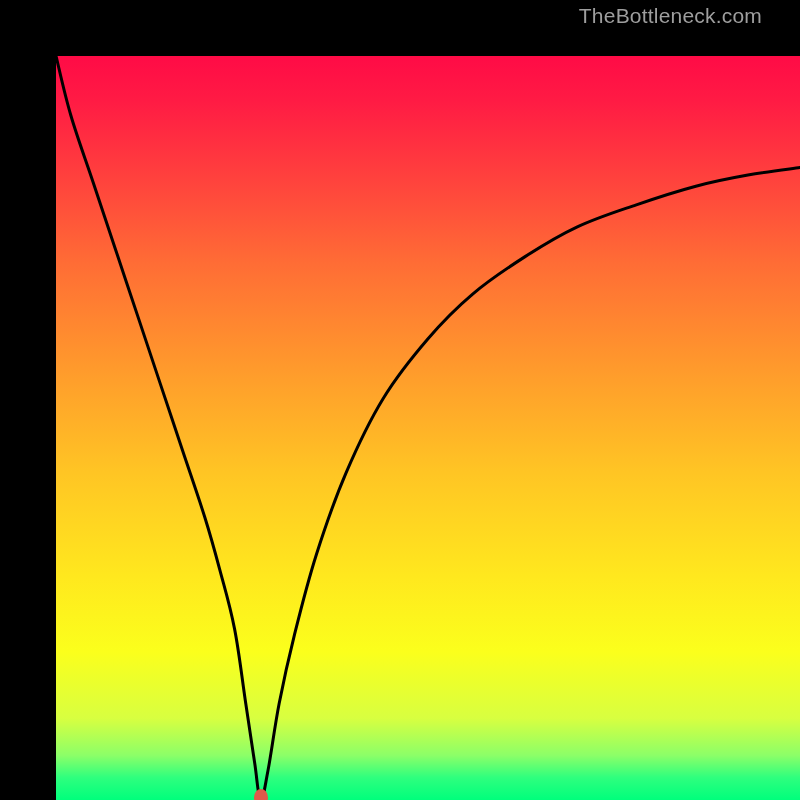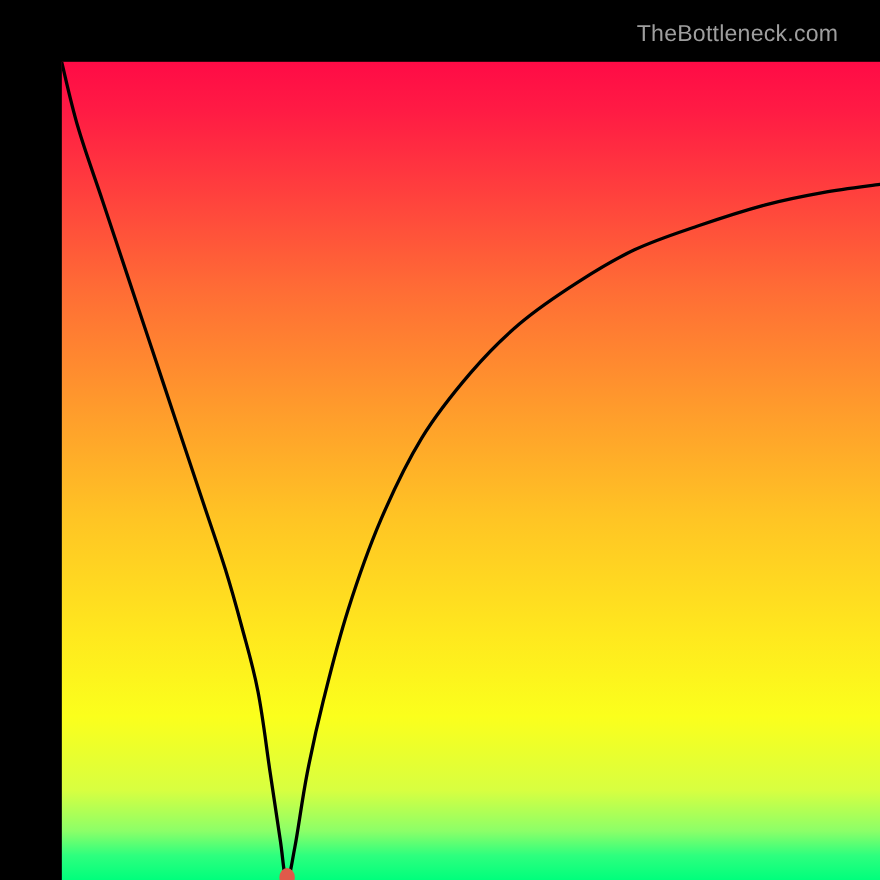--- a/index.html
+++ b/index.html
@@ -49,21 +49,20 @@
   }
   .watermark {
     position: absolute;
     top: 4px;
     right: 38px;
     color: #9e9e9e;
     font-size: 21px;
     letter-spacing: 0.2px;
     font-weight: 500;
     user-select: none;
-    margin-top: 15px;
   }
   svg.curve {
     position: absolute;
     inset: 0;
     width: 744px;
     height: 744px;
   }
   .dot {
     position: absolute;
     width: 14px;

